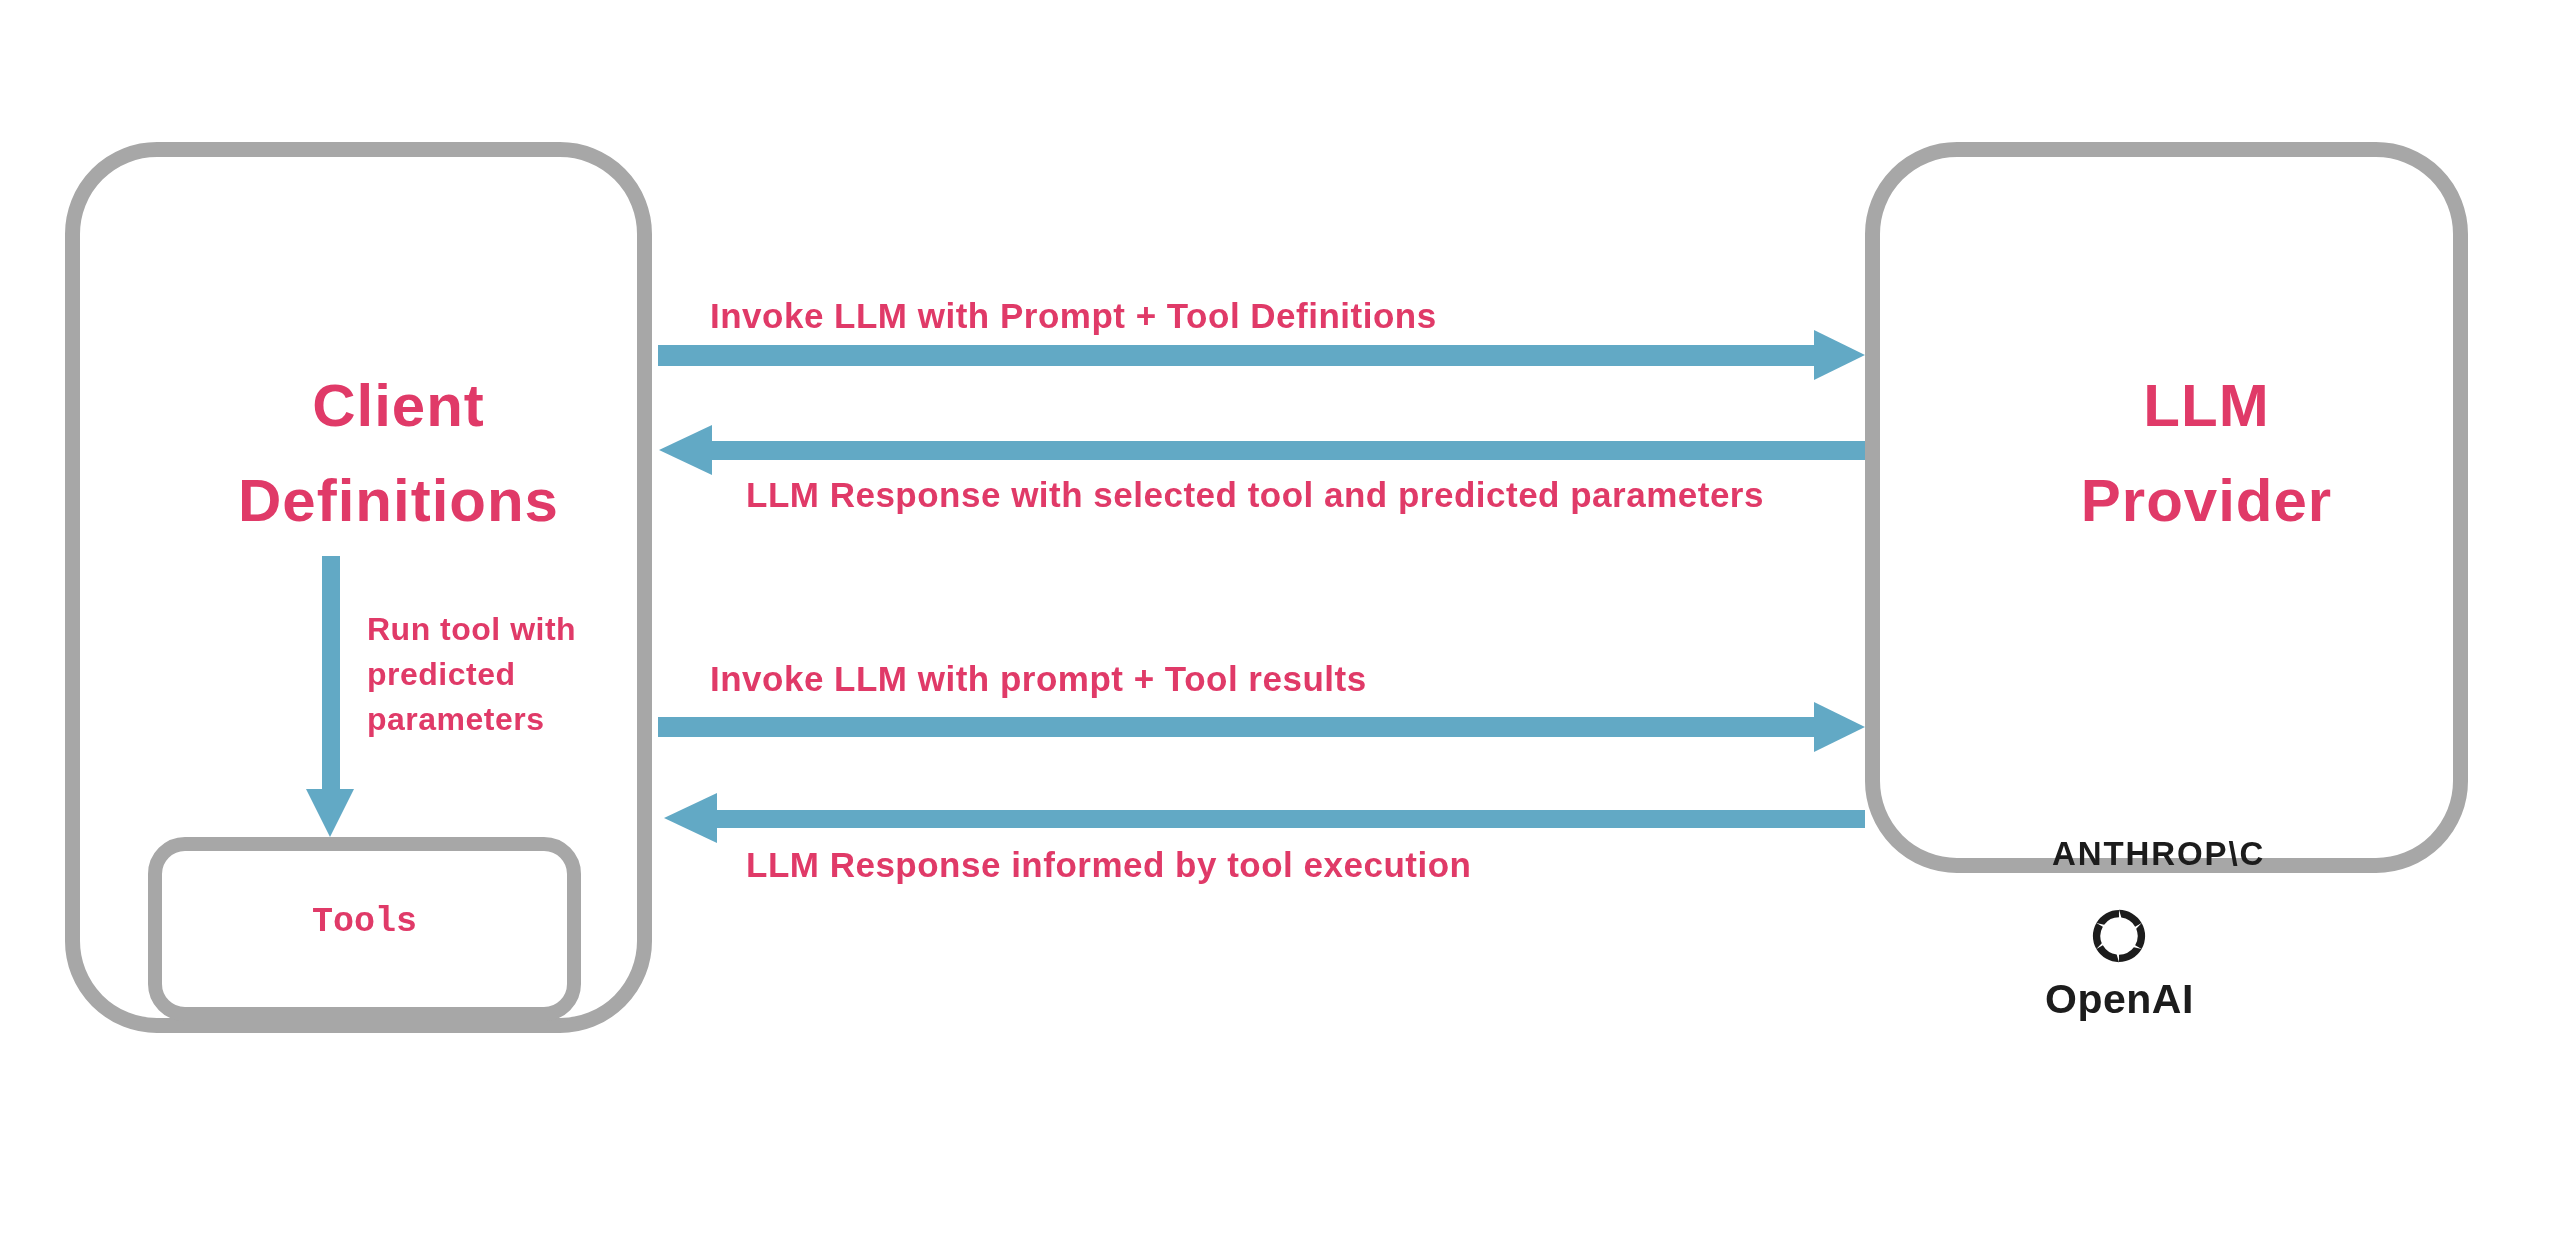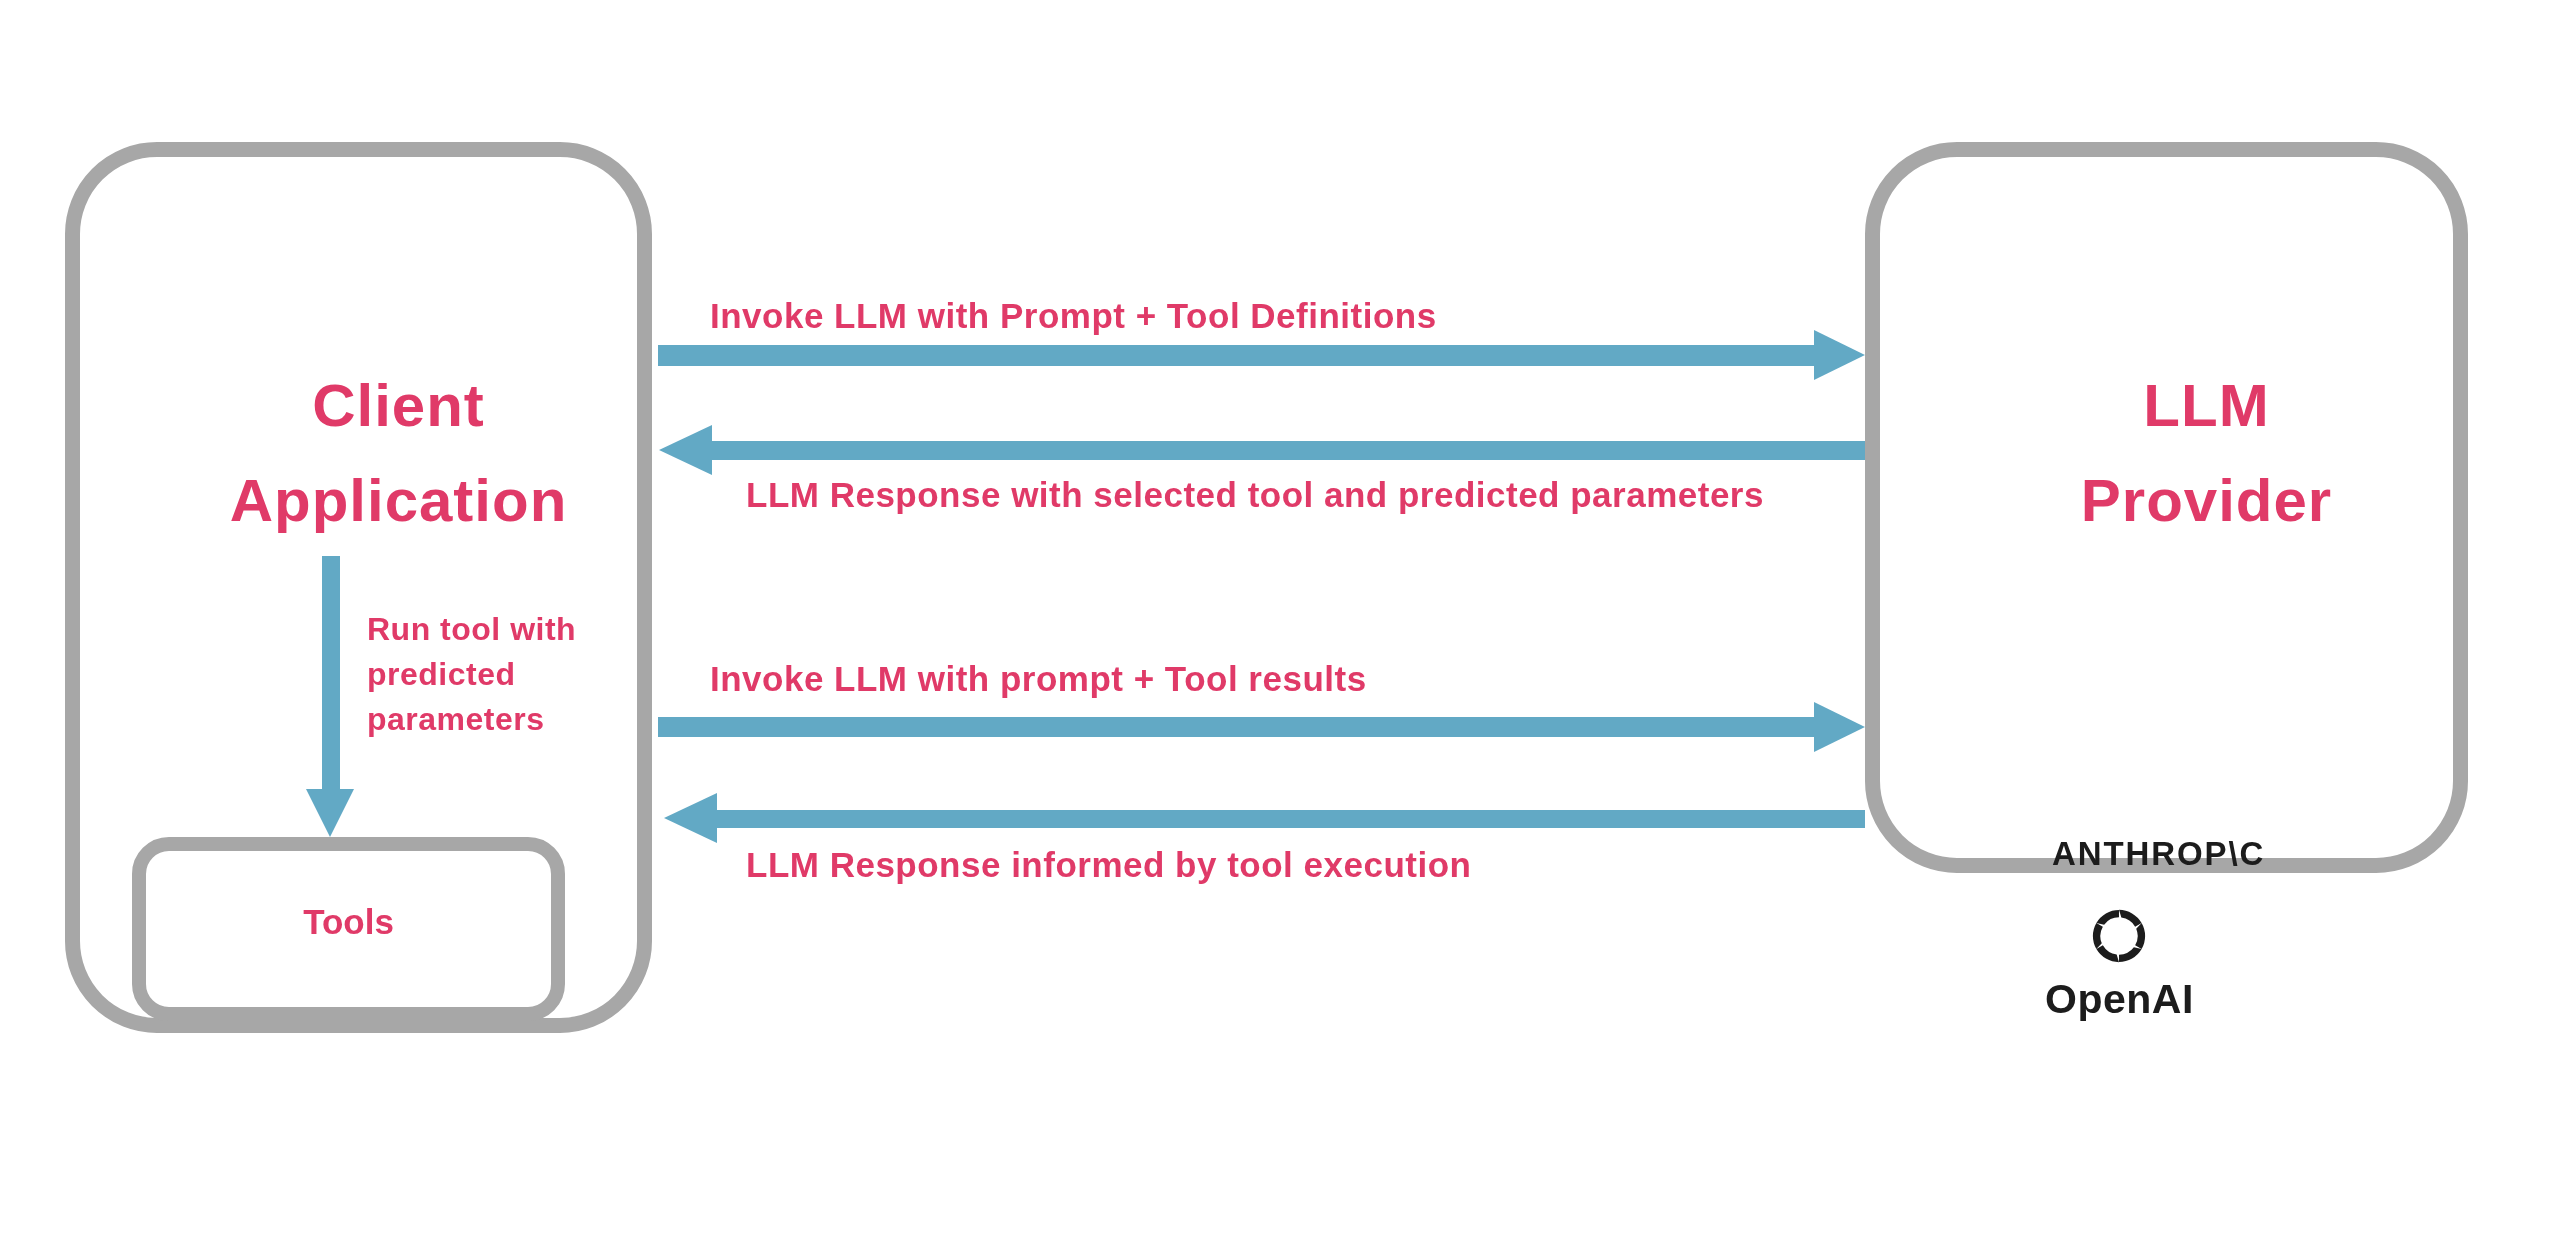--- a/index.html
+++ b/index.html
@@ -104,25 +104,25 @@
   }
 </style>
 </head>
 <body>
 
 <div class="canvas">
 
   <div class="box" style="left:65px;top:142px;width:587px;height:891px;">
     <div class="box-title" style="top:201px;">
       <div>Client</div>
-      <div>Application</div>
+      <div>Definitions</div>
     </div>
   </div>
 
-  <div class="tools-box" style="left:132px;top:837px;width:433px;height:184px;">
+  <div class="tools-box" style="left:148px;top:837px;width:433px;height:184px;font-family:Liberation Mono, monospace;">
     <span class="tools-label">Tools</span>
   </div>
 
   <div class="box" style="left:1865px;top:142px;width:603px;height:731px;">
     <div class="box-title" style="top:201px;">
       <div>LLM</div>
       <div>Provider</div>
     </div>
   </div>
 

